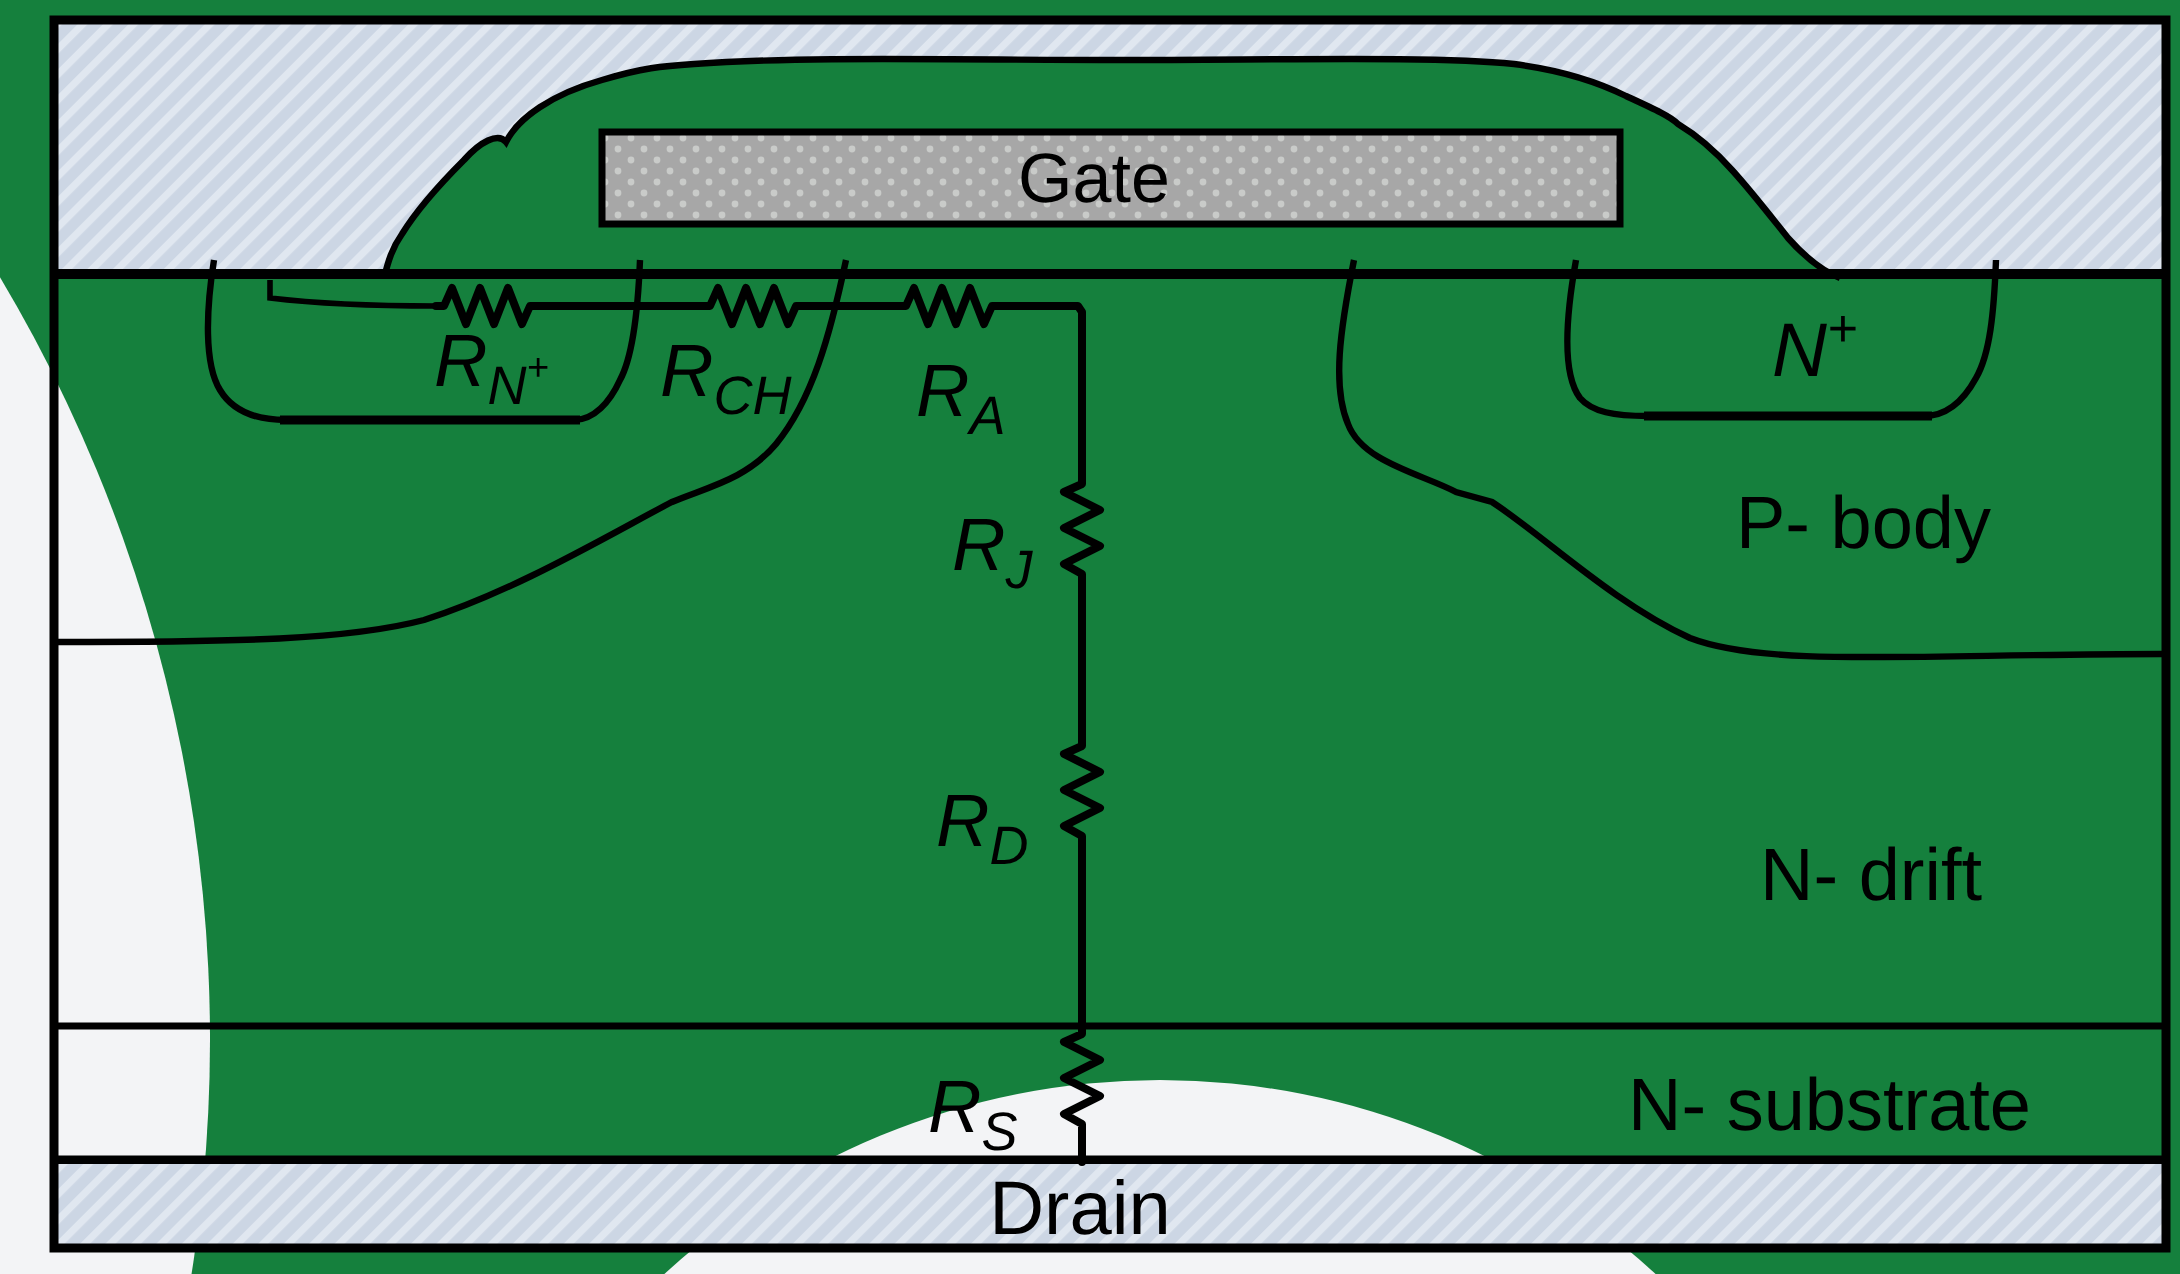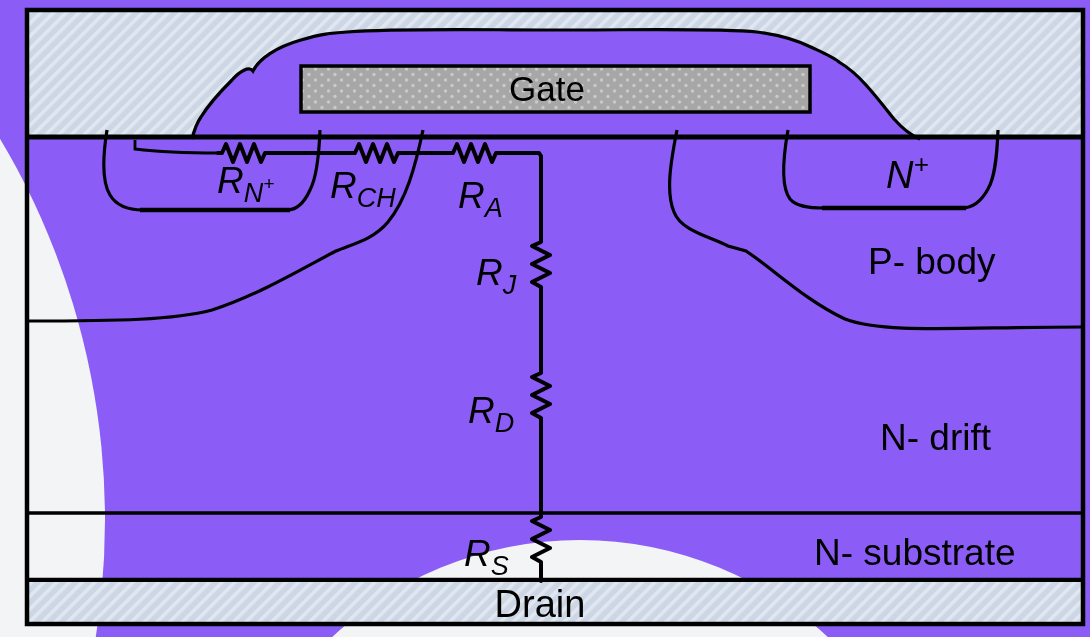--- a/index.html
+++ b/index.html
@@ -1,19 +1,19 @@
 <!DOCTYPE html>
 <html><head>
 <meta charset="utf-8">
 <style>
   html,body{margin:0;padding:0;background:#ffffff;}
   .canvas{
     position:relative;
     width:1090px;height:637px;
-    background:#8b5cf6;
+    background:#15803d;
     overflow:hidden;
     font-family:"Liberation Sans", sans-serif;
   }
   svg{position:absolute;left:0;top:0;}
   text{fill:#000;}
   .region-label{font-size:37px;}
   .big-label{font-size:38px;}
   .gate-label{font-size:35px;}
   .res-label{font-style:italic;font-size:37px;}
   .italic{font-style:italic;}

